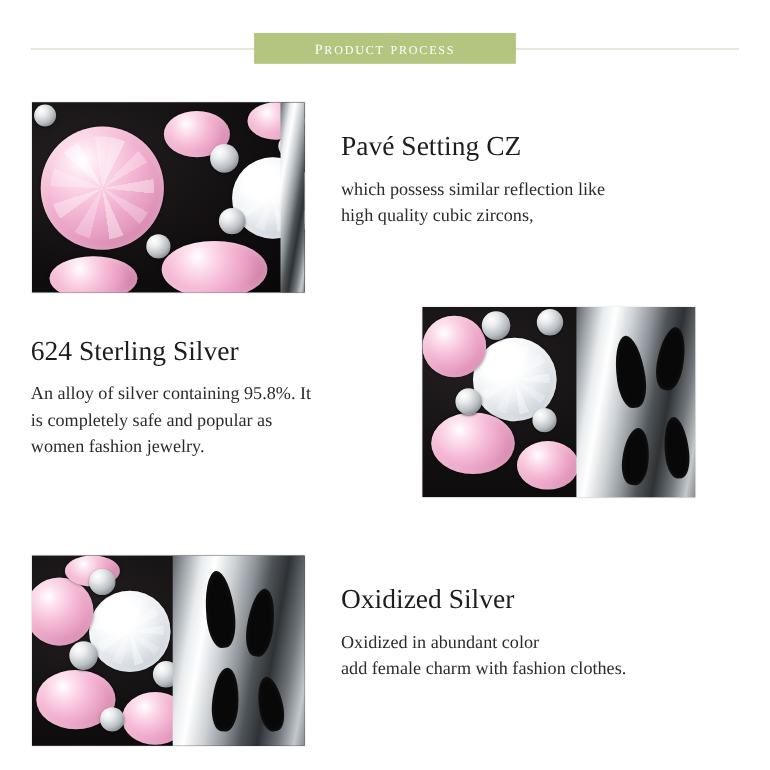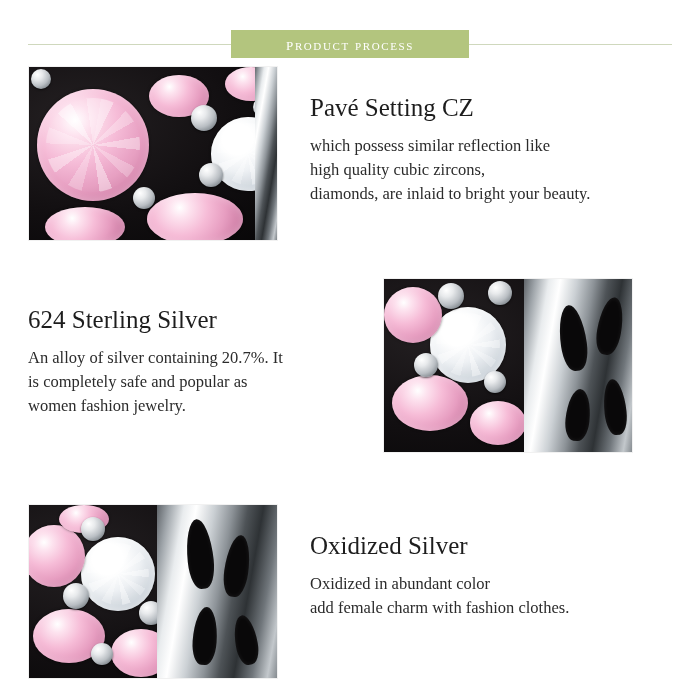--- a/index.html
+++ b/index.html
@@ -57,21 +57,21 @@
     font-size: 19px;
   }
 
   
   .row {
     position: absolute;
     left: 0;
     width: 700px;
     height: 190px;
   }
-  .row-1 { top: 66px; }
+  .row-1 { top: 92px; }
   .row-2 { top: 278px; }
   .row-3 { top: 504px; }
 
   .photo {
     position: absolute;
     top: 0;
     width: 250px;
     height: 175px;
     overflow: hidden;
     border: 1px solid #f1f1f1;
@@ -213,29 +213,28 @@
         <div class="prong" style="left:2px; top:2px; width:20px; height:20px;"></div>
 
         <div class="band" style="right:0; top:0; width:22px; height:175px;"></div>
       </div>
     </div>
 
     <div class="text-block right">
       <h2 class="heading">Pavé Setting CZ</h2>
       <div class="body-line">which possess similar reflection like</div>
       <div class="body-line">high quality cubic zircons,</div>
-      <div class="body-line">diamonds, are inlaid to bright your beauty.</div>
     </div>
   </div>
 
   <div class="row row-2">
 
     <div class="text-block left">
       <h2 class="heading">624 Sterling Silver</h2>
-      <div class="body-line">An alloy of silver containing 20.7%. It</div>
+      <div class="body-line">An alloy of silver containing 95.8%. It</div>
       <div class="body-line">is completely safe and popular as</div>
       <div class="body-line">women fashion jewelry.</div>
     </div>
 
     <div class="photo right">
       <div class="art">
         <div class="bg-dark"></div>
 
         <div class="gem clear" style="left:46px; top:28px; width:76px; height:76px;">
           <div class="facets"></div>

